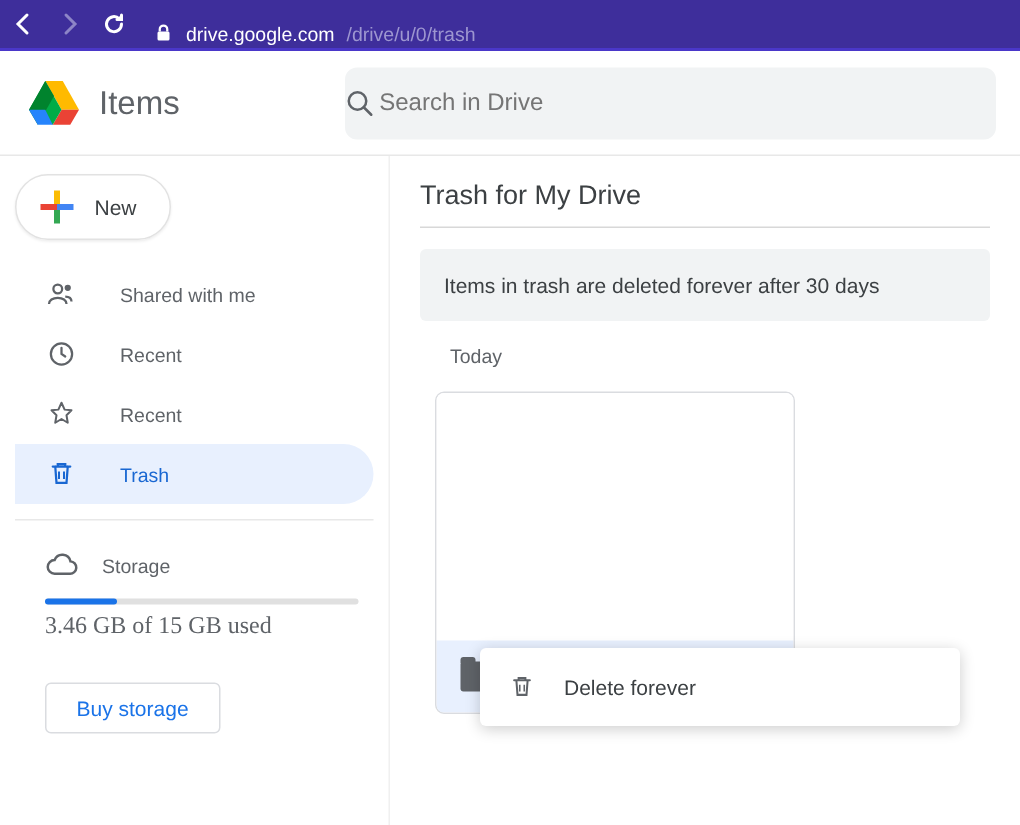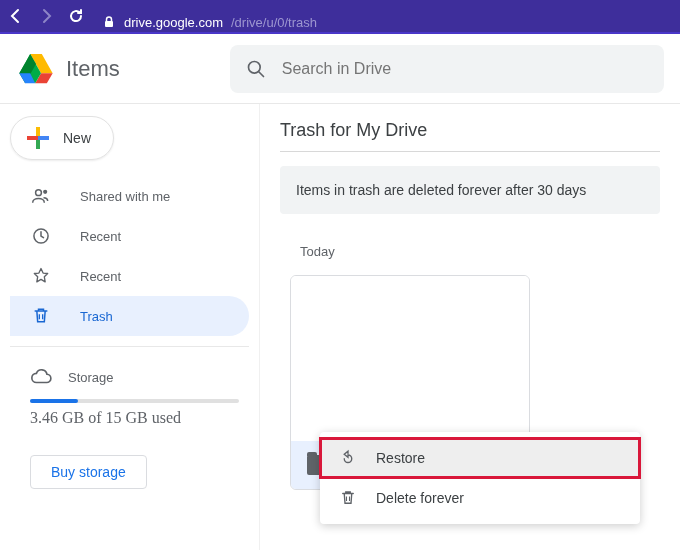--- a/index.html
+++ b/index.html
@@ -11,21 +11,21 @@
 .nav-btn { width: 16px; height: 16px; display: flex; align-items: center; justify-content: center; }
 .addr { display: flex; align-items: center; gap: 8px; margin-left: 4px; margin-top: 12px; }
 .url-dom { color: #fff; font-size: 13px; }
 .url-path { color: #9d96d0; font-size: 13px; }
 
 
 .app-header { height: 70px; display: flex; align-items: center; padding: 0 16px; gap: 10px; border-bottom: 1px solid #e8e8e8; }
 .logo { width: 40px; height: 40px; }
 .brand { font-size: 22px; color: #5f6368; }
 .search-wrap { flex: 1; margin-left: 100px; }
-.search-box { background: #f1f3f4; border-radius: 8px; height: 48px; display: flex; align-items: center; padding: 0 16px; gap: 16px; }
+.search-box { background: #f1f3f4; border-radius: 8px; height: 48px; display: flex; align-items: center; padding: 0 0; gap: 3px; }
 .search-box input { border: none; background: transparent; font-size: 16px; color: #5f6368; outline: none; flex: 1; }
 
 
 .content { display: flex; height: calc(550px - 34px - 70px); }
 .sidebar { width: 260px; padding: 12px 10px 0 10px; border-right: 1px solid #f0f0f0; }
 .main { flex: 1; padding: 16px 20px; position: relative; }
 
 
 .new-btn { display: inline-flex; align-items: center; gap: 12px; border: 1px solid #e2e2e2; border-radius: 24px; padding: 8px 22px 8px 14px; box-shadow: 0 1px 2px rgba(0,0,0,0.08); margin-bottom: 16px; cursor: pointer; }
 .plus-ico { width: 26px; height: 26px; position: relative; }
@@ -47,21 +47,21 @@
 .storage { padding: 0 0 0 20px; }
 .storage-row { display: flex; align-items: center; gap: 16px; color: #5f6368; font-size: 13px; height: 40px; }
 .storage-bar { height: 4px; background: #e0e0e0; border-radius: 2px; margin: 2px 10px 6px 0; position: relative; }
 .storage-fill { height: 100%; background: #1a73e8; border-radius: 2px; }
 .storage-txt { color: #5f6368; font-size: 16px; margin-bottom: 28px; font-family: Liberation Serif, serif; }
 .buy-btn { border: 1px solid #dadce0; color: #1a73e8; font-size: 14px; font-weight: 500; padding: 8px 20px; background: #fff; border-radius: 4px; cursor: pointer; }
 
 
 .page-title { font-size: 18px; color: #3c4043; margin-bottom: 10px; }
 .title-rule { height: 1px; background: #d8d8d8; margin-bottom: 14px; }
-.notice { background: #f1f3f4; color: #3c4043; font-size: 14px; padding: 16px; border-radius: 4px; margin-bottom: 30px; }
+.notice { background: #f1f3f4; color: #3c4043; font-size: 14px; padding: 16px; border-radius: 4px; margin-bottom: 16px; }
 .section-label { font-size: 13px; color: #5f6368; font-weight: 500; margin-left: 20px; margin-bottom: 16px; }
 .file-card { border: 1px solid #dadce0; border-radius: 6px; width: 240px; height: 215px; display: flex; flex-direction: column; overflow: hidden; margin-left: 10px; }
 .file-preview { flex: 1; background: #fff; }
 .file-footer { background: #e8f0fe; height: 48px; display: flex; align-items: center; gap: 14px; padding: 0 16px; }
 .folder-ico { width: 24px; height: 20px; background: #5f6368; border-radius: 2px; position: relative; }
 .folder-ico::before { content: ''; position: absolute; top: -3px; left: 0; width: 10px; height: 4px; background: #5f6368; border-radius: 2px 2px 0 0; }
 .file-name { color: #1967d2; font-size: 13px; font-weight: 500; }
 
 
 .ctx-menu { position: absolute; top: 328px; left: 60px; width: 320px; background: #fff; border-radius: 4px; box-shadow: 0 2px 10px rgba(0,0,0,0.2); padding: 6px 0; }
@@ -196,28 +196,20 @@
 
     <div class="file-card">
       <div class="file-preview"></div>
       <div class="file-footer">
         <div class="folder-ico"></div>
         <span class="file-name">Feb2021</span>
       </div>
     </div>
 
     <div class="ctx-menu">
-      <div class="ctx-item hl">
-        <div class="ctx-ico">
-          <svg width="18" height="18" viewBox="0 0 24 24">
-              <path d="M12 6V3L7 7l5 4V8a5 5 0 1 1-5 5" stroke="#5f6368" stroke-width="1.8" fill="none" stroke-linecap="round"></path>
-            </svg>
-        </div>
-        <span>Restore</span>
-      </div>
       <div class="ctx-item">
         <div class="ctx-ico">
           <svg width="18" height="18" viewBox="0 0 24 24">
               <path d="M5 6h14M9 6V4h6v2M7 6l1 13h8l1-13" stroke="#5f6368" stroke-width="1.8" fill="none" stroke-linecap="round"></path>
               <path d="M10 10v6M14 10v6" stroke="#5f6368" stroke-width="1.4"></path>
             </svg>
         </div>
         <span>Delete forever</span>
       </div>
     </div>

